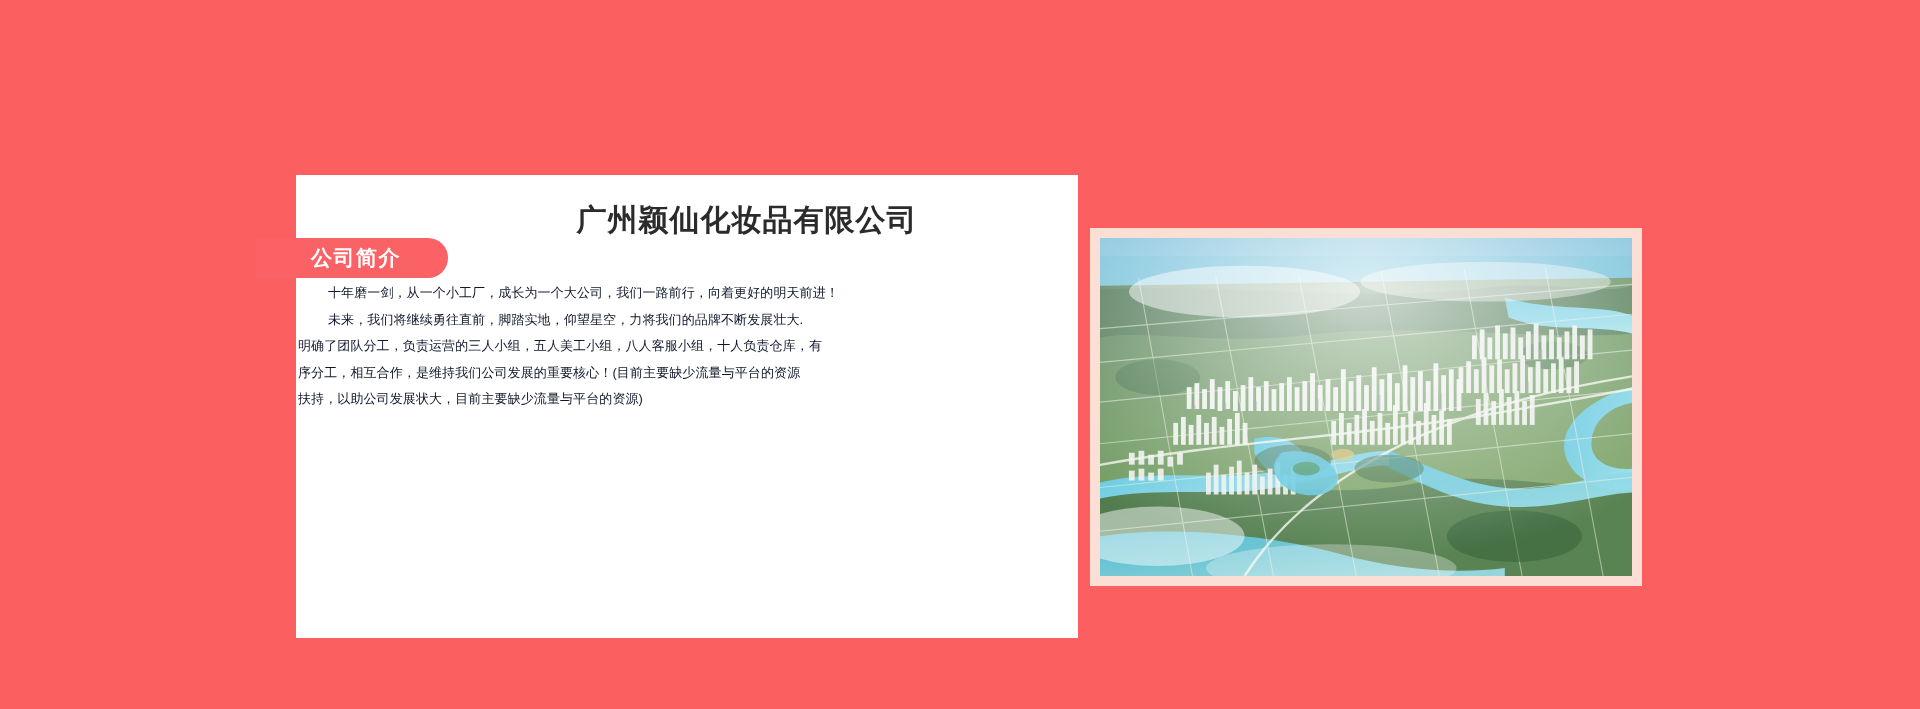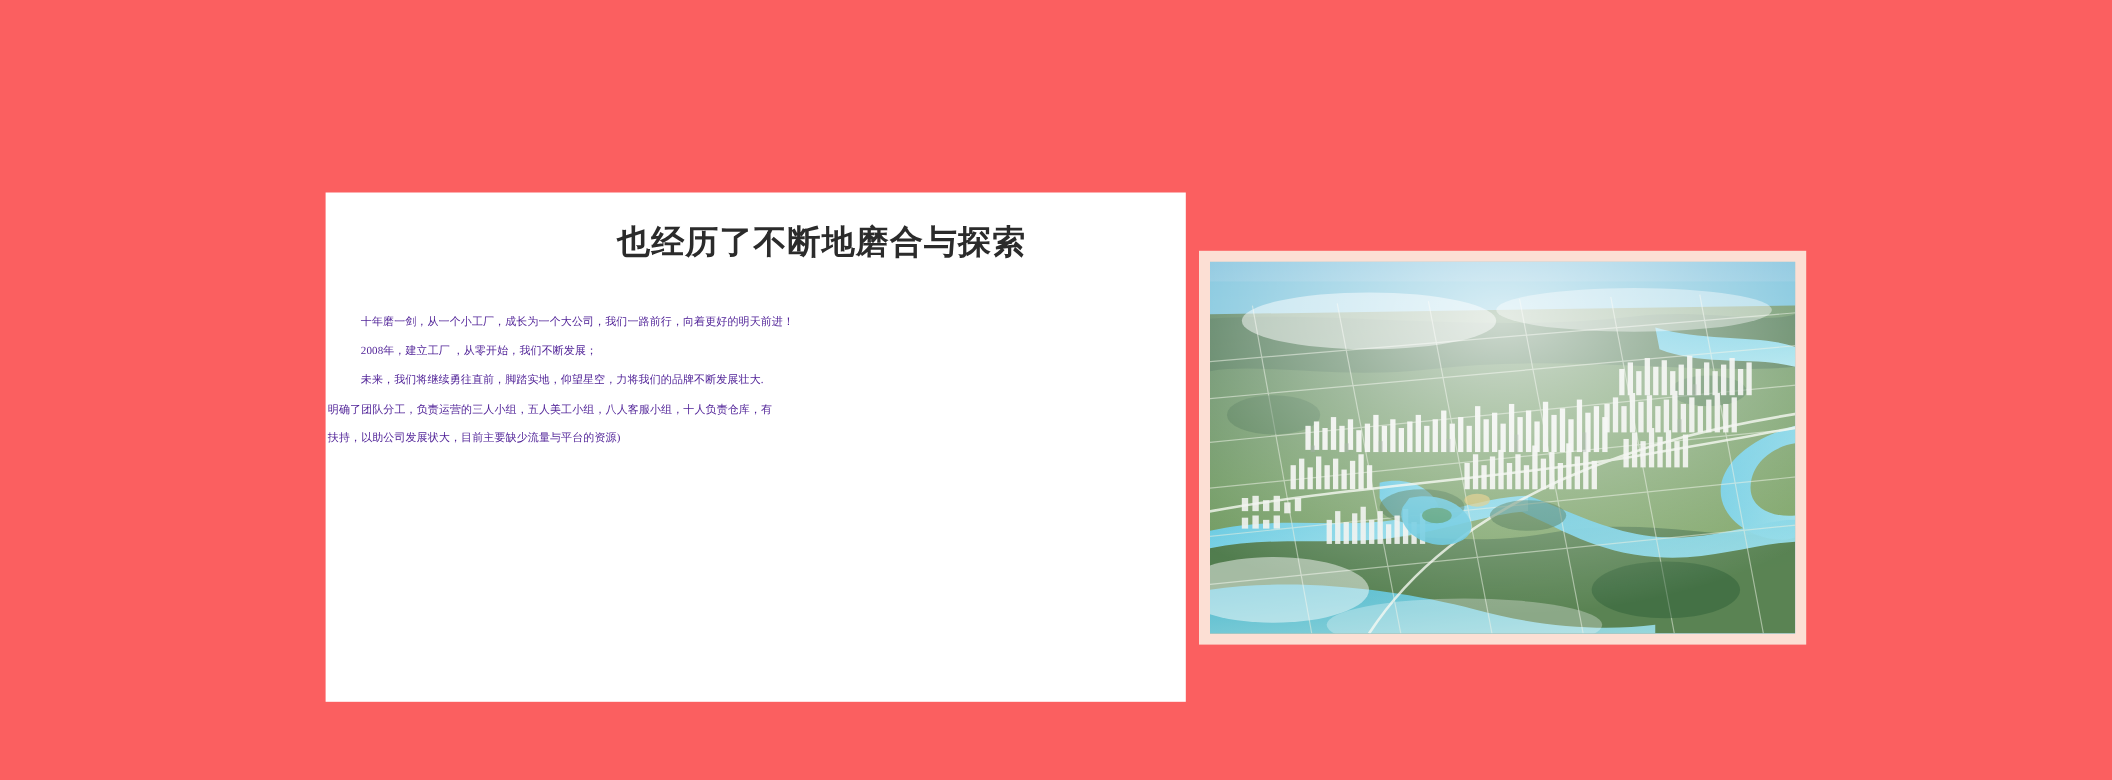--- a/index.html
+++ b/index.html
@@ -79,24 +79,24 @@
     letter-spacing: 1px;
     white-space: nowrap;
   }
 
   
   .body-copy {
     position: absolute;
     left: 298px;
     top: 280px;
     width: 600px;
-    font-family: Liberation Serif, serif;
-    font-size: 10px;
+    font-family: Liberation Sans, sans-serif;
+    font-size: 13px;
     line-height: 26.5px;
-    color: #4c1d95;
+    color: #0f172a;
     letter-spacing: 0.1px;
     white-space: nowrap;
   }
   .body-copy .ln {
     display: block;
     white-space: nowrap;
   }
   .body-copy .ln.indent {
     padding-left: 30px;
   }
@@ -121,28 +121,31 @@
   }
   .photo svg { display: block; width: 100%; height: 100%; }
 </style>
 </head>
 <body>
 
 <div id="stage" style="background: rgb(251, 95, 96);">
 
   <div class="card"></div>
 
-  <div class="card-title">也经历了不断地磨合与探索</div>
-
+  <div class="card-title">广州颖仙化妆品有限公司</div>
+
+  <div class="badge" style="background: rgb(251, 98, 101);">
+    <div class="badge-label">公司简介</div>
+  </div>
 
   <div class="body-copy" id="body-copy">
       <span class="ln indent">十年磨一剑，从一个小工厂，成长为一个大公司，我们一路前行，向着更好的明天前进！</span>
-      <span class="ln indent">2008年，建立工厂 ，从零开始，我们不断发展；</span>
       <span class="ln indent">未来，我们将继续勇往直前，脚踏实地，仰望星空，力将我们的品牌不断发展壮大.</span>
       <span class="ln">明确了团队分工，负责运营的三人小组，五人美工小组，八人客服小组，十人负责仓库，有</span>
+      <span class="ln">序分工，相互合作，是维持我们公司发展的重要核心！(目前主要缺少流量与平台的资源</span>
       <span class="ln">扶持，以助公司发展状大，目前主要缺少流量与平台的资源)</span>
     </div>
 
   <div class="photo-frame" style="background: rgb(252, 223, 212);">
     <div class="photo">
       <svg viewBox="0 0 552 340" preserveAspectRatio="none">
         <defs>
           <linearGradient id="sky" x1="0" y1="0" x2="0" y2="1">
             <stop offset="0" stop-color="#6fb9d8"></stop>
             <stop offset="0.35" stop-color="#9ad4e2"></stop>

